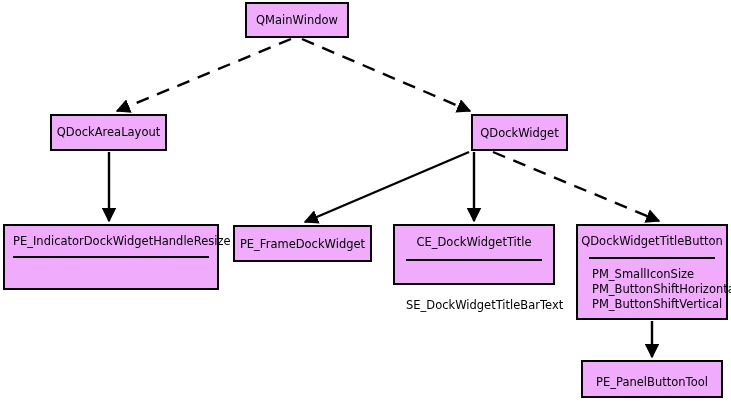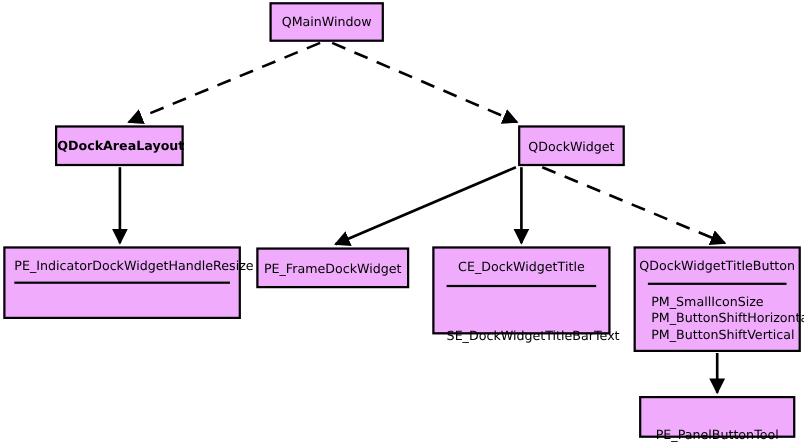--- a/index.html
+++ b/index.html
@@ -48,46 +48,46 @@
     line-height: 15px;
     color: #000000;
     white-space: nowrap;
   }
   .node-attrs div { white-space: nowrap; }
 
   
   #n-qmainwindow { left: 245px; top: 2px; width: 104px; height: 36px; }
   #n-qmainwindow .node-title { padding-top: 11px; }
 
-  #n-qdockarealayout { left: 50px; top: 114px; width: 117px; height: 37px; font-weight: bold; }
+  #n-qdockarealayout { left: 50px; top: 114px; width: 117px; height: 37px; }
   #n-qdockarealayout .node-title { padding-top: 11px; }
 
   #n-qdockwidget { left: 427px; top: 114px; width: 97px; height: 37px; margin-left: 44px; }
   #n-qdockwidget .node-title { padding-top: 12px; }
 
   #n-pe-indicator { left: 3px; top: 224px; width: 216px; height: 66px; }
   #n-pe-indicator .node-title { padding-top: 10px; text-align: right; padding-left: 8px; }
   #n-pe-indicator .node-divider { margin: 8px 8px 0 8px; }
   #n-pe-indicator .node-attrs { padding: 8px 0 0 8px; }
 
   #n-pe-frame { left: 233px; top: 225px; width: 139px; height: 37px; }
   #n-pe-frame .node-title { padding-top: 12px; }
 
-  #n-ce-title { left: 393px; top: 224px; width: 162px; height: 80px; }
+  #n-ce-title { left: 393px; top: 224px; width: 162px; height: 61px; }
   #n-ce-title .node-title { padding-top: 11px; }
   #n-ce-title .node-divider { margin: 10px 11px 0 11px; }
   #n-ce-title .node-attrs { padding: 9px 0 0 11px; margin-top: 28px; }
 
   #n-qdwtb { left: 576px; top: 224px; width: 152px; height: 96px; }
   #n-qdwtb .node-title { padding-top: 10px; }
   #n-qdwtb .node-divider { margin: 9px 11px 0 11px; }
   #n-qdwtb .node-attrs { padding: 8px 0 0 14px; }
 
   #n-pe-panelbuttontool { left: 581px; top: 360px; width: 142px; height: 38px; }
-  #n-pe-panelbuttontool .node-title { padding-top: 28px; }
+  #n-pe-panelbuttontool .node-title { padding-top: 15px; }
 </style>
 </head>
 <body>
 
 <div id="canvas">
 
   <svg id="edges" viewBox="0 0 731 403" xmlns="http://www.w3.org/2000/svg">
     <defs>
       <marker id="arrow" viewBox="0 0 10 10" refX="9" refY="5" markerWidth="6" markerHeight="6" orient="auto-start-reverse">
         <path d="M 0 0 L 10 5 L 0 10 z" fill="#000000"></path>

